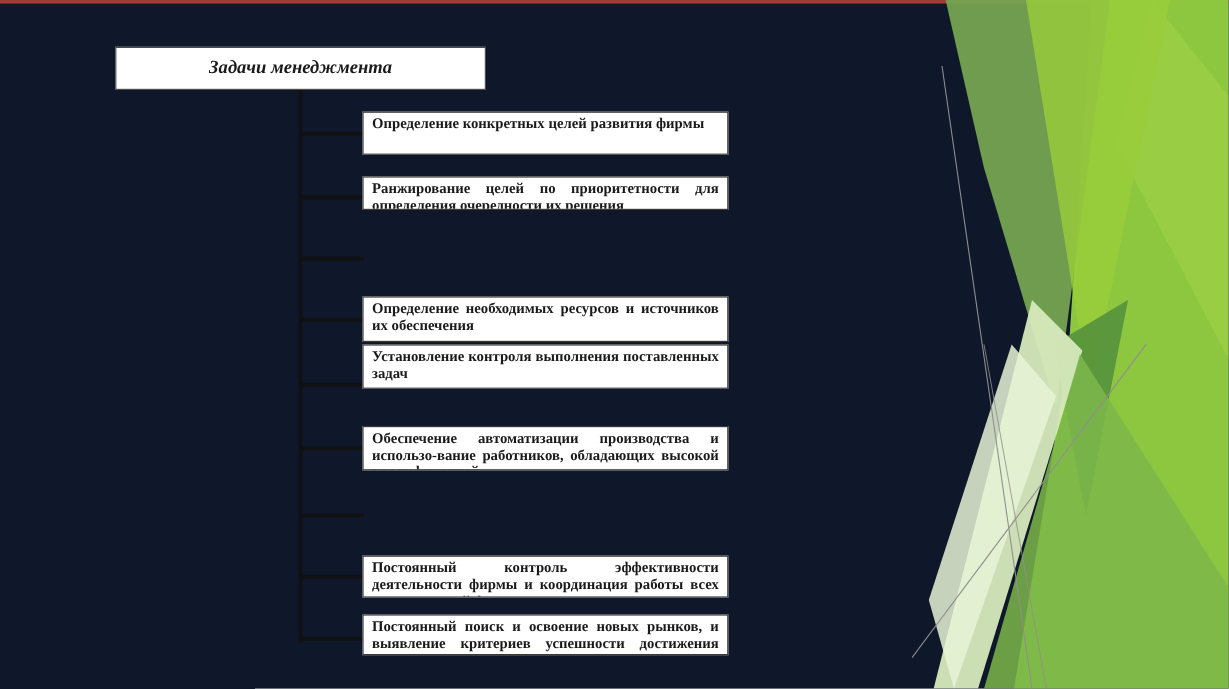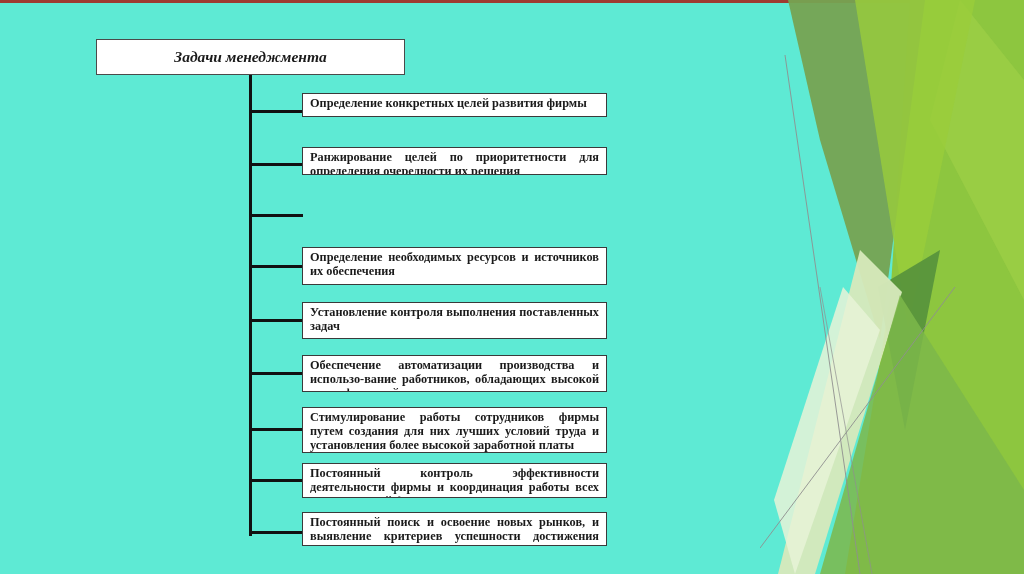--- a/index.html
+++ b/index.html
@@ -1,20 +1,20 @@
 <!DOCTYPE html>
 <html><head>
 <meta charset="utf-8">
 <style>
   html, body { margin: 0; padding: 0; background: #ffffff; }
   .slide {
     position: relative;
     width: 1024px;
     height: 574px;
-    background: #5eead4;
+    background: #0f172a;
     overflow: hidden;
     font-family: "Liberation Serif", serif;
   }
   .top-bar {
     position: absolute;
     left: 0; top: 0;
     width: 1024px; height: 3px;
   }
   .decor-svg {
     position: absolute;
@@ -61,25 +61,25 @@
     padding: 2px 7px 0 7px;
     overflow: hidden;
     font-weight: bold;
     font-size: 12.3px;
     line-height: 14.2px;
     color: #1a1a1a;
     text-align: justify;
     text-align-last: left;
   }
   
-  .b1 { top: 93px;  height: 24px; }
+  .b1 { top: 93px;  height: 36px; }
   .b2 { top: 147px; height: 28px; }
   .b3 { top: 196px; height: 37px; }
   .b4 { top: 247px; height: 38px; }
-  .b5 { top: 302px; height: 37px; }
+  .b5 { top: 287px; height: 37px; }
   .b6 { top: 355px; height: 37px; }
   .b7 { top: 407px; height: 46px; }
   .b8 { top: 463px; height: 35px; }
   .b9 { top: 512px; height: 34px; }
   .y1 { top: 110px; } .y2 { top: 163px; } .y3 { top: 214px; }
   .y4 { top: 265px; } .y5 { top: 319px; } .y6 { top: 372px; }
   .y7 { top: 428px; } .y8 { top: 479px; } .y9 { top: 531px; }
 </style>
 </head>
 <body>
@@ -116,17 +116,16 @@
   <div class="branch y6"></div>
   <div class="branch y7"></div>
   <div class="branch y8"></div>
   <div class="branch y9"></div>
 
   <div class="task-box b1">Определение конкретных целей развития фирмы</div>
   <div class="task-box b2">Ранжирование целей по приоритетности для определения очередности их решения</div>
   <div class="task-box b4">Определение необходимых ресурсов и источников их обеспечения</div>
   <div class="task-box b5">Установление контроля выполнения поставленных задач</div>
   <div class="task-box b6">Обеспечение автоматизации производства и использо-вание работников, обладающих высокой квалификацией</div>
-  <div class="task-box b7">Стимулирование работы сотрудников фирмы путем создания для них лучших условий труда и установления более высокой заработной платы</div>
   <div class="task-box b8">Постоянный контроль эффективности деятельности фирмы и координация работы всех подразделений фирмы</div>
   <div class="task-box b9">Постоянный поиск и освоение новых рынков, и выявление критериев успешности достижения целей и выполнения задач</div>
 
 </div>
 
 </body></html>

